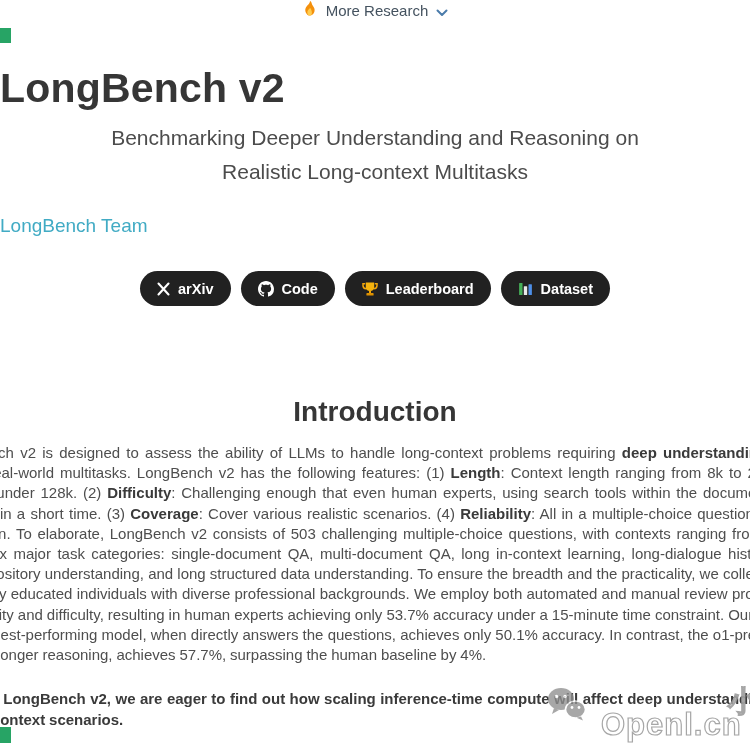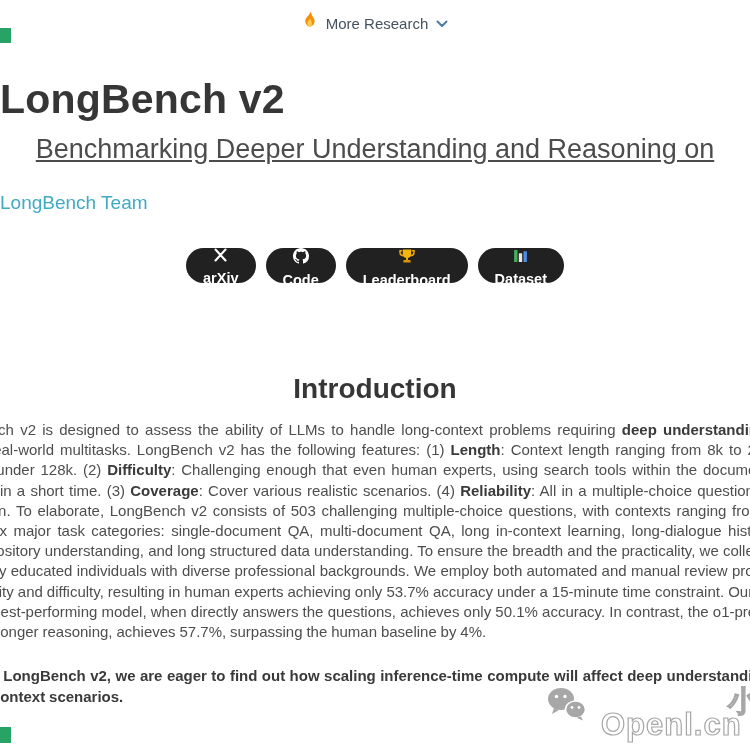--- a/index.html
+++ b/index.html
@@ -3,35 +3,35 @@
 <meta charset="utf-8">
 <style>
   html, body { margin:0; padding:0; }
   body {
     width:750px; height:750px; overflow:hidden; position:relative;
     background:#ffffff;
     font-family:"Liberation Sans", sans-serif;
     -webkit-font-smoothing:antialiased;
   }
   
-  .topbar { display:flex; justify-content:center; align-items:flex-end; gap:8px; padding-top:11px; }
+  .topbar { display:flex; justify-content:center; align-items:center; gap:8px; }
   .topbar-label { font-size:15px; color:#44525f; }
   .topbar .chev { margin-top:2px; }
 
   
   .title { margin:44px 0 0; text-align:left; font-size:41px; font-weight:700; color:#363636; letter-spacing:0.2px; }
-  .subtitle { margin-top:9px; text-align:center; font-size:27px; line-height:34px; color:#4c4c4c; font-weight:400;text-decoration:underline; }
+  .subtitle { margin-top:9px; text-align:center; font-size:21px; line-height:34px; color:#4c4c4c; font-weight:400; }
   .team { margin-top:26px; text-align:left; }
   .team a { font-size:19px; color:#41abc4; text-decoration:none; cursor:pointer; }
   .btn-row { margin-top:34px; display:flex; justify-content:center; align-items:center; gap:10px; }
   .btn {
     display:inline-flex; align-items:center; gap:8px;
     background:#212121; color:#ffffff; border:none; border-radius:18px;
     height:35px; padding:0 17px; font-size:14.5px; font-weight:600;
-    font-family:inherit; cursor:pointer; white-space:nowrap;flex-direction:column;
+    font-family:inherit; cursor:pointer; white-space:nowrap;
   }
   .btn svg { display:block; }
 
   
   .intro-heading { margin:90px 0 0; text-align:center; font-size:28px; font-weight:700; color:#363636; }
   .intro-body {
     width:940px; margin:15px 0 0 -62px;
     font-size:15px; line-height:20.2px; color:#4e4e4e;
     text-align:justify; word-spacing:-0.3px;
   }
@@ -73,20 +73,21 @@
   <span class="chev">
     <svg width="12" height="8" viewBox="0 0 12 8">
       <path d="M1.5 1.5 L6 6 L10.5 1.5" fill="none" stroke="#4b7cab" stroke-width="2" stroke-linecap="round" stroke-linejoin="round"></path>
     </svg>
   </span>
 </div>
 
 <h1 class="title">LongBench v2</h1>
 <div class="subtitle">
   <div>Benchmarking Deeper Understanding and Reasoning on</div>
+  <div>Realistic Long-context Multitasks</div>
 </div>
 <div class="team">
   <a>LongBench Team</a>
 </div>
 
 <div class="btn-row">
   <button class="btn">
     <span>
       <svg width="13" height="14" viewBox="0 0 13 14">
         <path d="M1.5 1.5 L11.5 12.5 M11.5 1.5 L1.5 12.5" stroke="#ffffff" stroke-width="2.1" stroke-linecap="round"></path>

